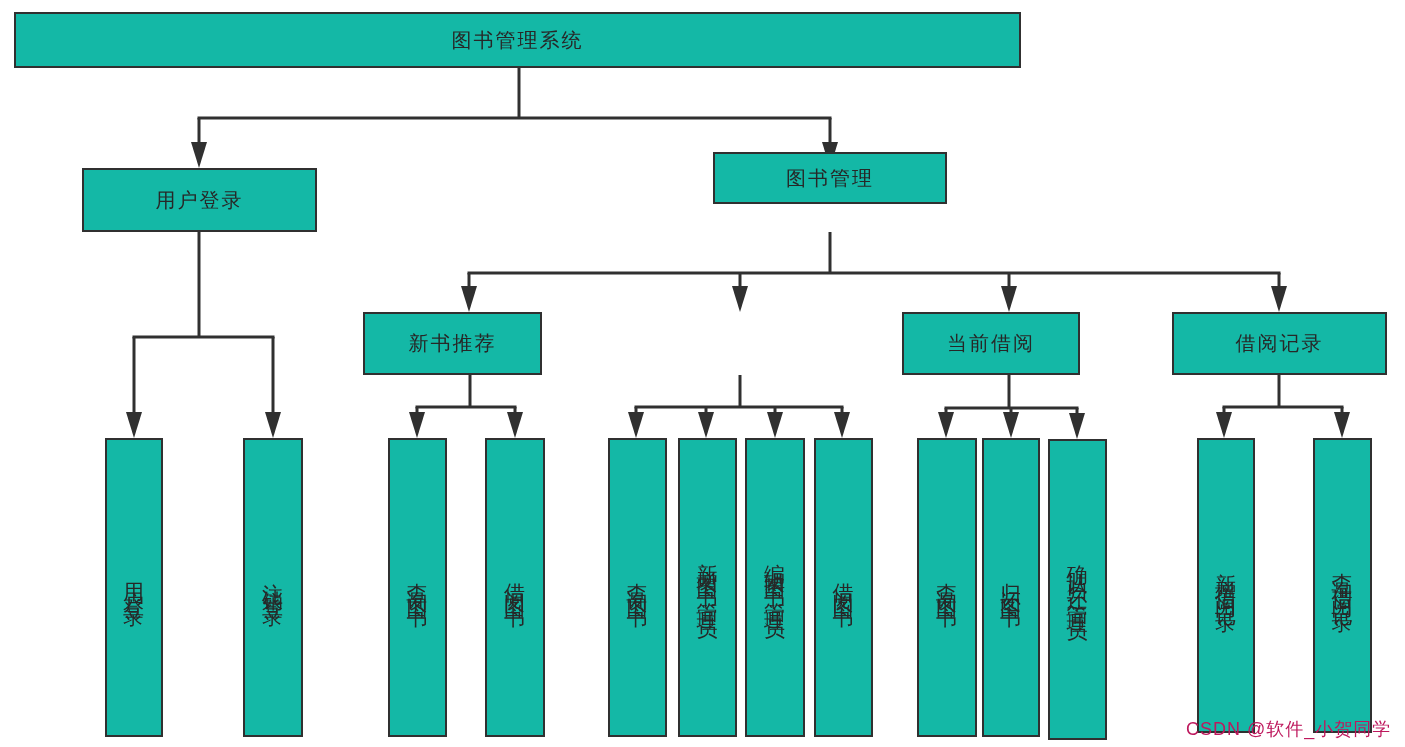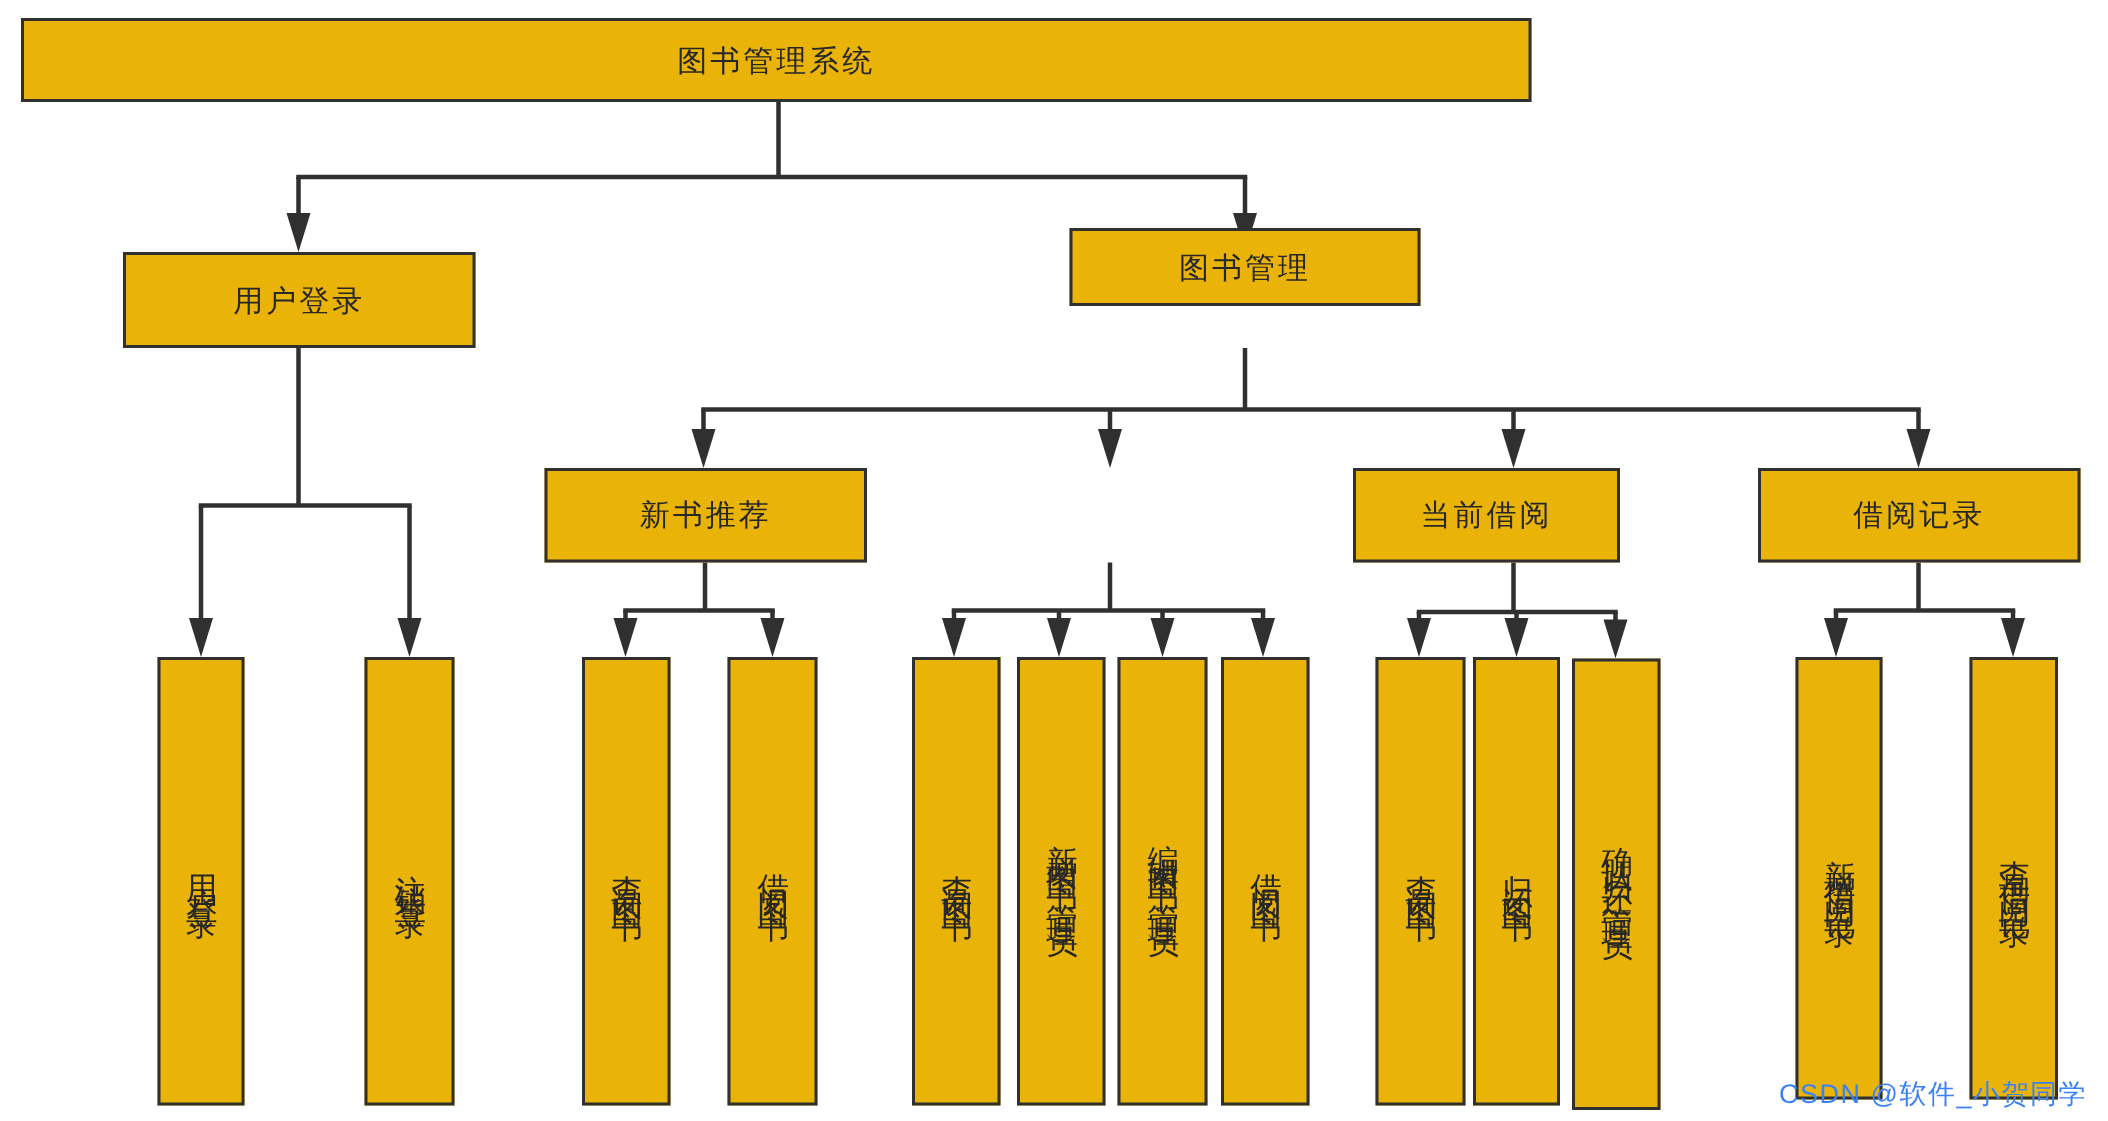--- a/index.html
+++ b/index.html
@@ -14,21 +14,21 @@
   .connector-layer {
     position: absolute;
     left: 0; top: 0;
     width: 1405px; height: 747px;
     z-index: 1;
   }
   .box {
     position: absolute;
     box-sizing: border-box;
     border: 2.5px solid #303030;
-    background: #eab308;
+    background: #14b8a6;
     display: flex;
     align-items: center;
     justify-content: center;
     z-index: 2;
   }
   .box.h .lbl {
     font-size: 20px;
     color: #272727;
     letter-spacing: 2px;
     white-space: nowrap;
@@ -40,21 +40,21 @@
     color: #272727;
     letter-spacing: 8px;
     line-height: 1;
     transform: translateY(-6px);
   }
   .watermark {
     position: absolute;
     left: 1186px;
     top: 717px;
     font-size: 18px;
-    color: #3b82f6;
+    color: #be185d;
     letter-spacing: 1px;
     white-space: nowrap;
     z-index: 3;
   }
 </style>
 </head>
 <body>
 
 <div class="canvas">
 
@@ -117,21 +117,21 @@
     <span class="lbl">图书管理系统</span>
   </div>
 
   <div class="box h" style="left:82px; top:168px; width:235px; height:64px;">
     <span class="lbl">用户登录</span>
   </div>
   <div class="box h" style="left:713px; top:152px; width:234px; height:52px;">
     <span class="lbl">图书管理</span>
   </div>
 
-  <div class="box h" style="left:363px; top:312px; width:215px; height:63px;">
+  <div class="box h" style="left:363px; top:312px; width:179px; height:63px;">
     <span class="lbl">新书推荐</span>
   </div>
   <div class="box h" style="left:902px; top:312px; width:178px; height:63px;">
     <span class="lbl">当前借阅</span>
   </div>
   <div class="box h" style="left:1172px; top:312px; width:215px; height:63px;">
     <span class="lbl">借阅记录</span>
   </div>
 
   <div class="box v" style="left:105px; top:438px; width:58px; height:299px;">

